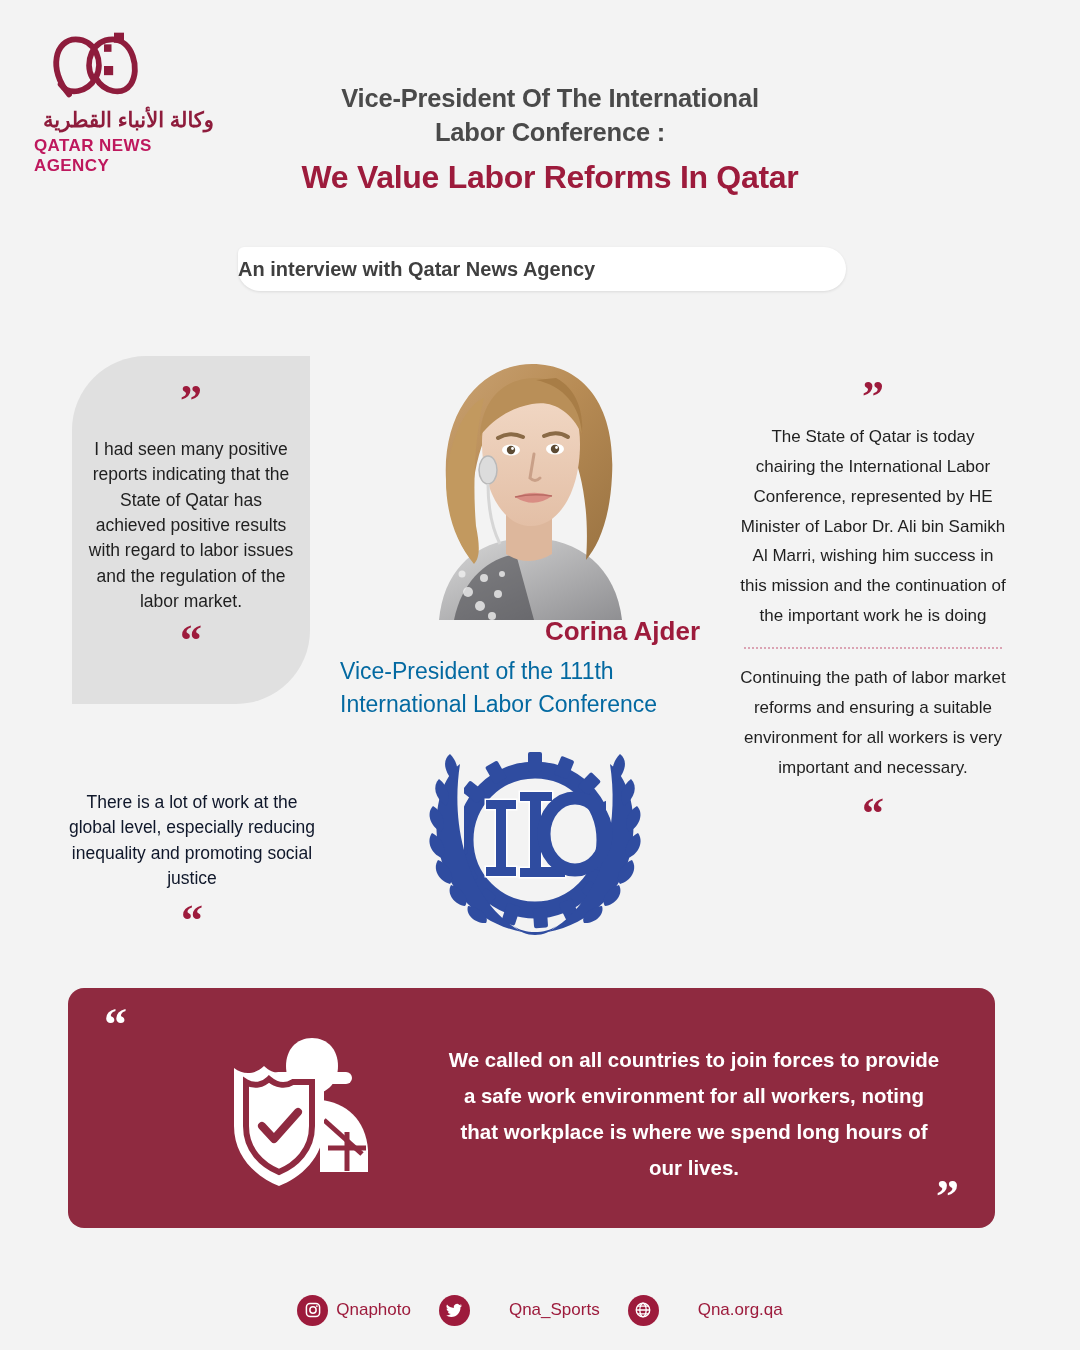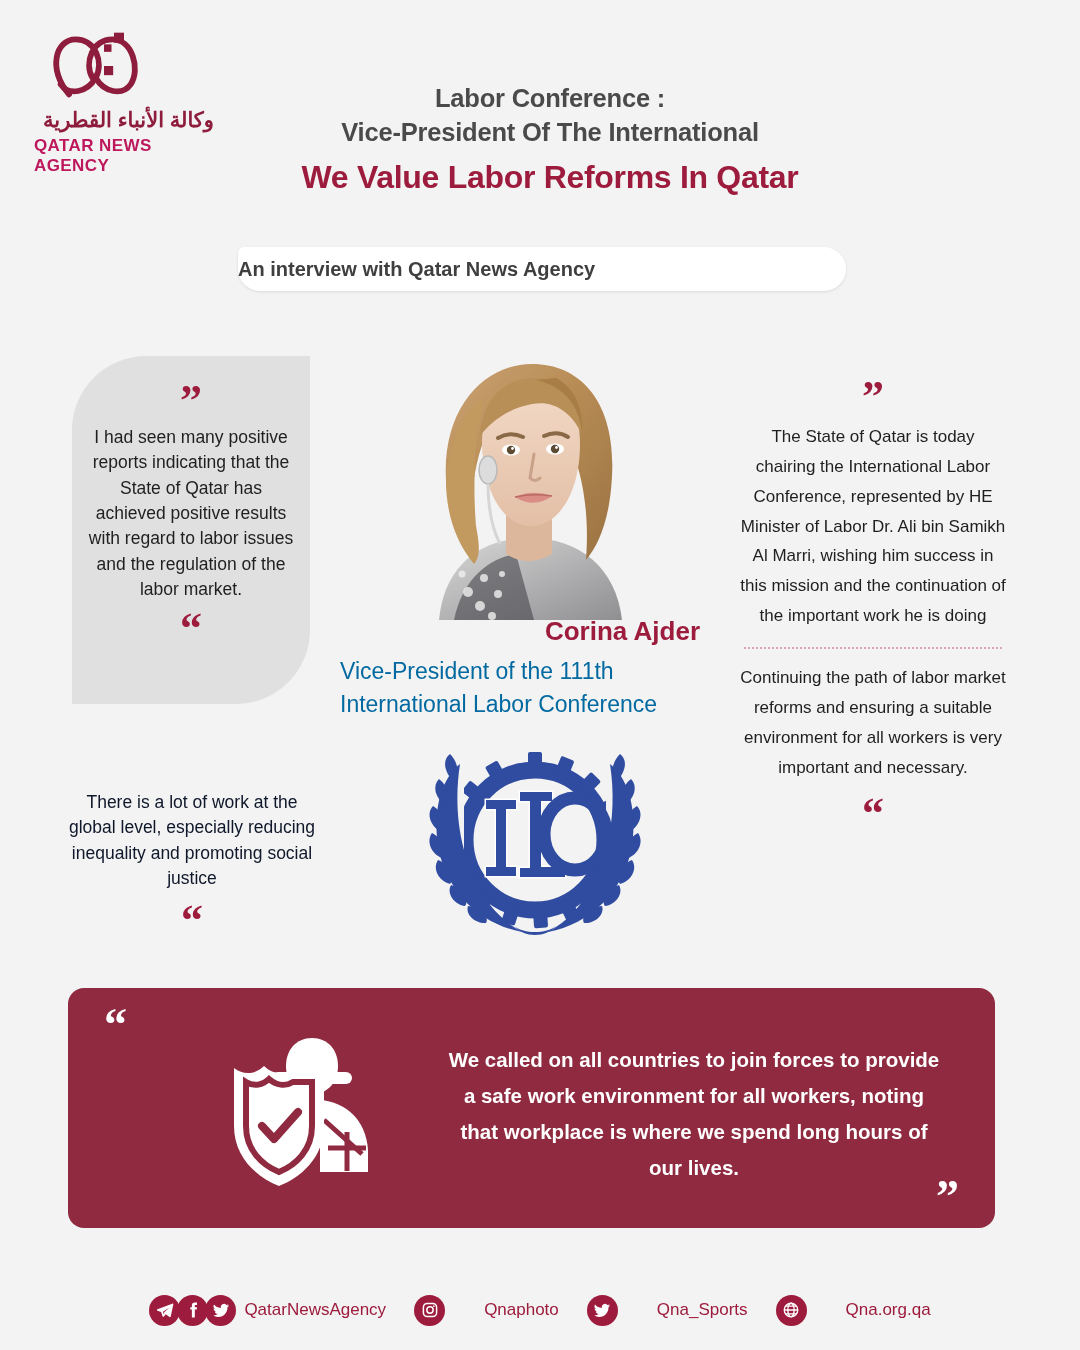--- a/index.html
+++ b/index.html
@@ -33,21 +33,21 @@
   
   .left-box { position: absolute; left: 72px; top: 356px; width: 238px; height: 348px;
               background: #e0e0e0; border-radius: 74px 0 74px 0;
               display: flex; flex-direction: column; align-items: center; justify-content: flex-start;
               padding: 30px 16px 18px; }
   .q-mark { color: #9d1b3c; font-weight: bold; line-height: 0.7;
             font-family: "Liberation Serif", serif; }
   .q-close { font-size: 44px; }
   .q-open  { font-size: 44px; }
   .left-box .qtext { font-size: 17.5px; line-height: 1.45; color: #1f1f1f; text-align: center;
-                     margin-top: 8px; }
+                     margin-top: 20px; }
   .left-box .q-open { margin-top: 12px; }
 
   
   .left-low { position: absolute; left: 66px; top: 790px; width: 252px; text-align: center; }
   .left-low .qtext { font-size: 17.5px; line-height: 1.45; color: #0f172a; }
   .left-low .q-open { display: block; margin-top: 14px; }
 
   
   .portrait { position: absolute; left: 384px; top: 330px; width: 290px; height: 290px; }
   .portrait svg { display: block; width: 100%; height: 100%; }
@@ -106,22 +106,22 @@
       </g>
       <rect x="84" y="8" width="12" height="12" fill="#8e1c3c"></rect>
       <rect x="72" y="22" width="9" height="9" fill="#8e1c3c"></rect>
       <rect x="72" y="48" width="11" height="11" fill="#8e1c3c"></rect>
     </svg>
     <div class="logo-ar">وكالة الأنباء القطرية</div>
     <div class="logo-en">QATAR NEWS AGENCY</div>
   </div>
 
   <div class="header">
+    <div class="kicker">Vice-President Of The International</div>
     <div class="kicker">Labor Conference :</div>
-    <div class="kicker">Vice-President Of The International</div>
     <div class="headline">We Value Labor Reforms In Qatar</div>
   </div>
 
   <div class="pill">
     <span class="pill-text">An interview with Qatar News Agency</span>
   </div>
 
   <div class="left-box">
     <span class="q-mark q-close">”</span>
     <div class="qtext">I had seen many positive reports indicating that the State of Qatar has achieved positive results with regard to labor issues and the regulation of the labor market.</div>
@@ -351,38 +351,20 @@
           <path d="M46 104 L58 117 L82 90" fill="none" stroke="#8f2a40" stroke-width="8" stroke-linecap="round" stroke-linejoin="round"></path>
         </g>
       </svg>
     </div>
     <div class="banner-text">We called on all countries to join forces to provide a safe work environment for all workers, noting that workplace is where we spend long hours of our lives.</div>
     <span class="banner-q-close">”</span>
   </div>
 
   <div class="footer">
 
-    <div class="fgroup">
-      <span class="sicon">
-        <svg viewBox="0 0 24 24" fill="#fff">
-            <path d="M21.5 3.5 1.9 11c-.9.35-.88 1.64.03 1.95l4.9 1.67 1.88 5.77c.25.77 1.25.96 1.77.34l2.6-3.1 4.88 3.58c.63.47 1.53.12 1.7-.66L23.1 4.6c.18-.84-.66-1.47-1.6-1.1ZM9.3 14.2l8.6-5.5-6.9 6.4-.3 3.2-1.4-4.1Z"></path>
-          </svg>
-      </span>
-      <span class="sicon">
-        <svg viewBox="0 0 24 24" fill="#fff">
-            <path d="M14.4 8.2V6.5c0-.8.2-1.2 1.4-1.2h1.5V2.1h-2.6c-3.1 0-4.2 1.5-4.2 4v2.1H8.4v3.2h2.1V22h3.9v-10.7h2.6l.35-3.1Z"></path>
-          </svg>
-      </span>
-      <span class="sicon">
-        <svg viewBox="0 0 24 24" fill="#fff">
-            <path d="M22.5 5.9c-.8.35-1.6.6-2.5.7.9-.55 1.6-1.4 1.9-2.4-.85.5-1.8.87-2.8 1.07a4.35 4.35 0 0 0-7.4 3.97A12.3 12.3 0 0 1 2.7 4.7a4.35 4.35 0 0 0 1.35 5.8c-.7-.02-1.37-.22-1.95-.54v.05c0 2.1 1.5 3.86 3.5 4.26-.63.17-1.3.2-1.96.08a4.36 4.36 0 0 0 4.06 3.02A8.73 8.73 0 0 1 1.5 19.2 12.3 12.3 0 0 0 8.2 21.2c8 0 12.4-6.6 12.4-12.35v-.56c.85-.6 1.58-1.38 2.16-2.25Z"></path>
-          </svg>
-      </span>
-      <span class="flabel">QatarNewsAgency</span>
-    </div>
 
     <div class="fgroup">
       <span class="sicon">
         <svg viewBox="0 0 24 24" fill="none" stroke="#fff" stroke-width="2">
           <rect x="3.2" y="3.2" width="17.6" height="17.6" rx="5"></rect>
           <circle cx="12" cy="12" r="4.2"></circle>
           <circle cx="17.2" cy="6.8" r="1.2" fill="#fff" stroke="none"></circle>
         </svg>
       </span>
       <span class="flabel">Qnaphoto</span>

